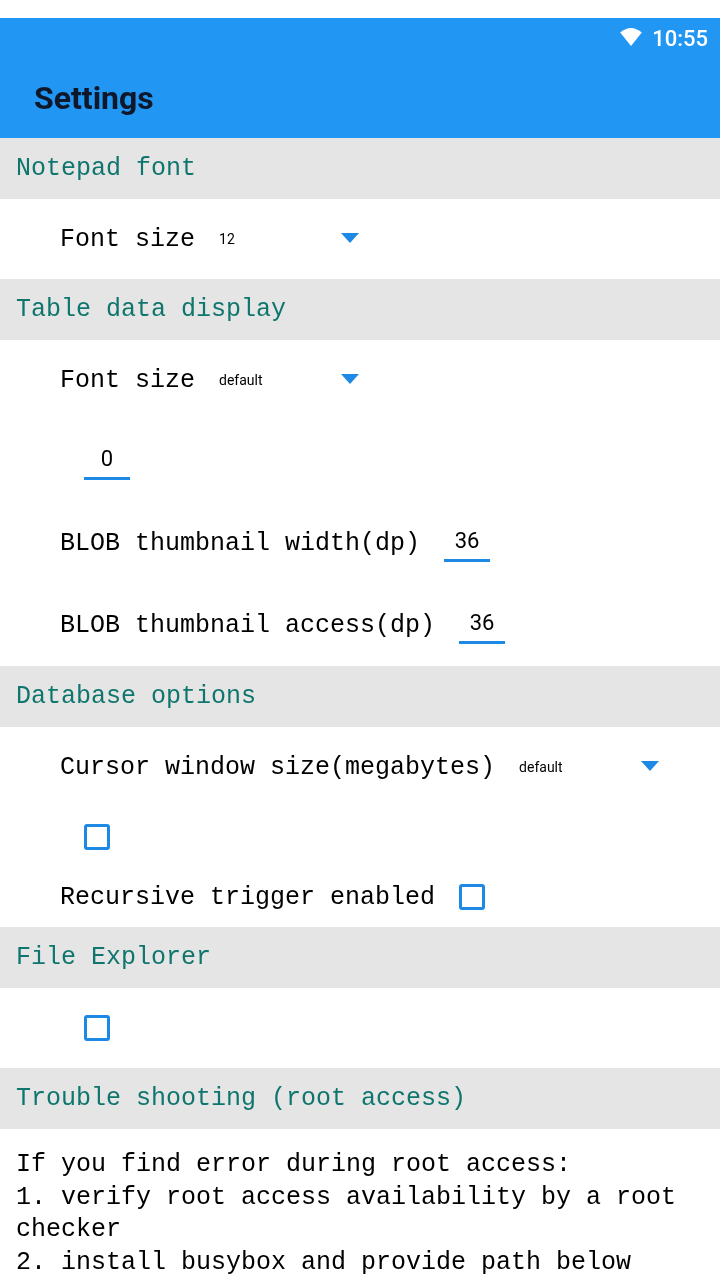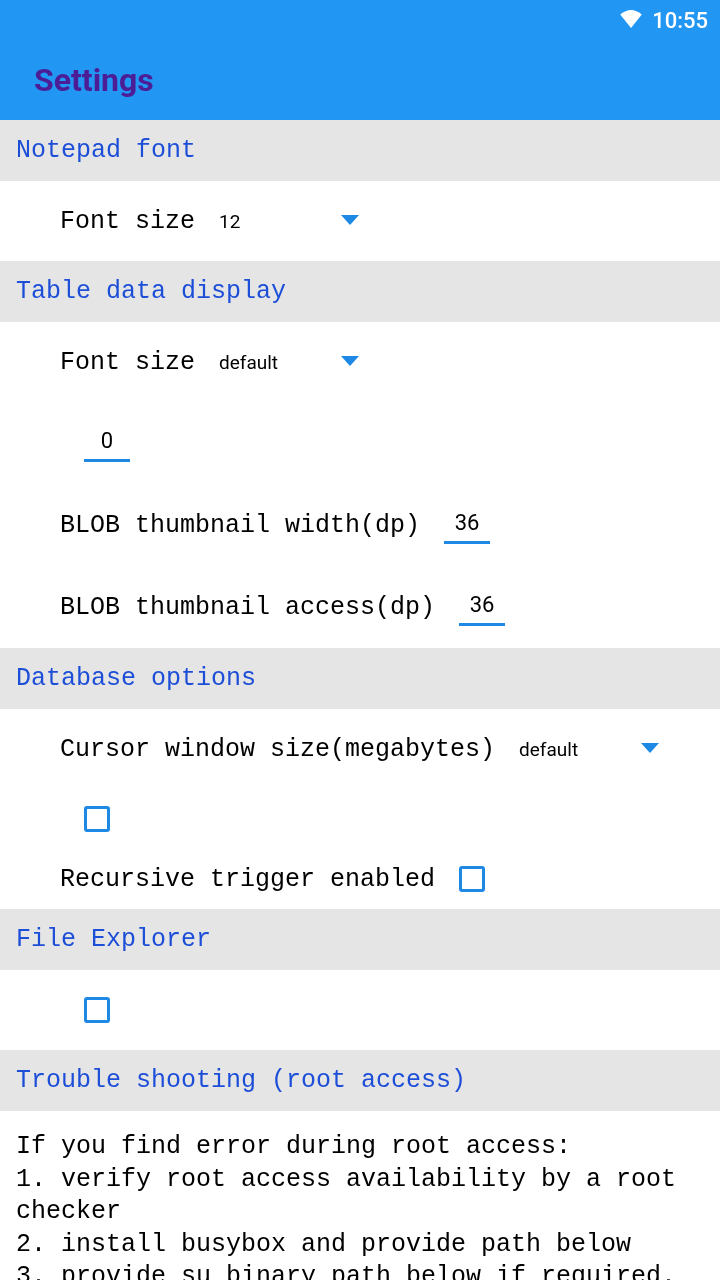--- a/index.html
+++ b/index.html
@@ -13,53 +13,54 @@
     height: 40px;
     background: #2196f3;
     color: #fff;
     display: flex;
     align-items: center;
     justify-content: flex-end;
     padding: 0 12px;
     font-family: -apple-system, Roboto, sans-serif;
     font-size: 22px;
     font-weight: 500;
+    margin-top: 18px;
   }
   .status-bar .wifi { margin-right: 10px; }
   .app-bar {
     height: 80px;
     background: #2196f3;
-    color: #4c1d95;
+    color: #0f172a;
     display: flex;
     align-items: center;
     padding: 0 34px;
     font-family: -apple-system, Roboto, sans-serif;
   }
   .app-bar-title { font-size: 32px; font-weight: 700; }
   .section-header {
     background: #e5e5e5;
-    color: #1d4ed8;
+    color: #0f766e;
     padding: 16px 16px;
     font-size: 25px;
     font-family: "Courier New", monospace;
   }
   .row {
     display: flex;
     align-items: center;
     padding: 22px 24px;
     font-size: 25px;
     min-height: 80px;
     margin-left: 36px;
   }
   .row-label { font-family: "Courier New", monospace; }
   .select {
     position: relative;
     margin-left: 24px;
     font-family: -apple-system, Roboto, sans-serif;
-    font-size: 19px;
+    font-size: 14px;
     display: flex;
     align-items: center;
     min-width: 140px;
   }
   .select .value { padding-right: 70px; }
   .select .caret {
     position: absolute;
     right: 0;
     top: 50%;
     transform: translateY(-60%);

